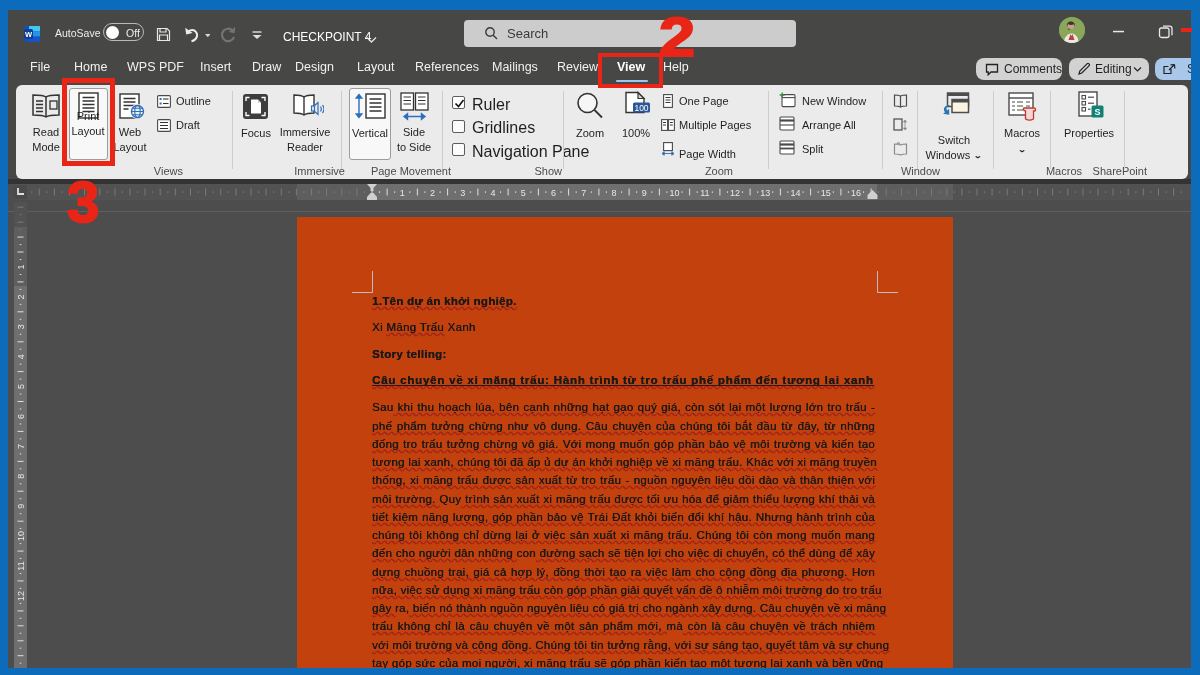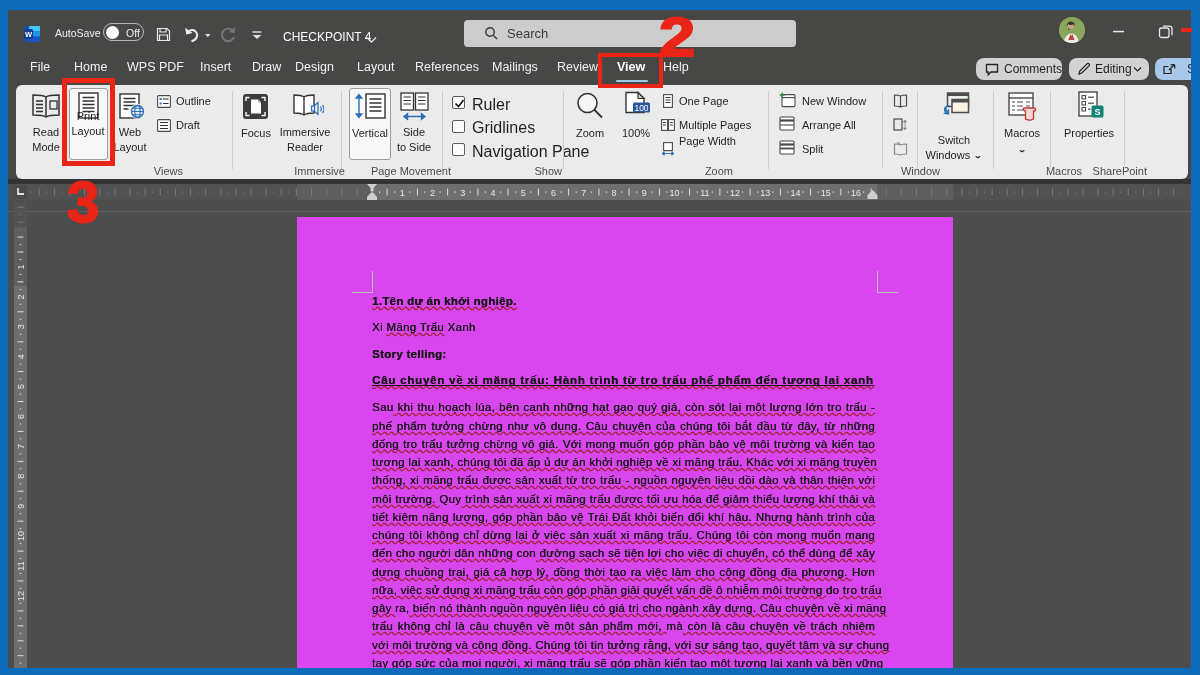--- a/index.html
+++ b/index.html
@@ -33,21 +33,21 @@
 .chev{display:inline-block;transform:scaleY(.62);font-weight:700;}
 
 #docarea{position:absolute;left:0;top:169px;width:1183px;height:489px;background:#4d4d4d;}
 #dstrip{position:absolute;left:0;top:169px;width:1183px;height:5px;background:#333333;}
 #hruler{position:absolute;left:6px;top:5px;width:1177px;height:16px;background:#525252;}
 #hr-page{position:absolute;left:283px;top:0;width:656px;height:16px;background:#5e5e5e;}
 #hr-text{position:absolute;left:358px;top:0;width:505px;height:16px;background:#6f6f6f;}
 #vruler{position:absolute;left:6px;top:23px;width:13px;height:466px;background:#525252;}
 #vr-page{position:absolute;left:0;top:25px;width:13px;height:441px;background:#5e5e5e;}
 #vr-text{position:absolute;left:0;top:84px;width:13px;height:382px;background:#6f6f6f;}
-#page{position:absolute;left:289px;top:38px;width:656px;height:451px;background:#d946ef;}
+#page{position:absolute;left:289px;top:38px;width:656px;height:451px;background:#c2410c;}
 
 #dtext{position:absolute;left:75px;top:0;width:503px;color:#191919;font-size:11.5px;text-shadow:0.3px 0 0 #191919;}
 .ln{position:absolute;left:0;width:503px;white-space:nowrap;text-align:justify;text-align-last:justify;letter-spacing:0.3px;text-decoration:underline wavy 1px #d21c1c;text-decoration-skip-ink:none;text-underline-offset:0.5px;}
 .pl{position:absolute;left:0;white-space:nowrap;letter-spacing:0.3px;}
 .sq{text-decoration:underline wavy 1px #d21c1c;text-decoration-skip-ink:none;text-underline-offset:0.5px;}
 .ck{display:inline-block;text-decoration:none;font-style:normal;}
 
 .redbox{position:absolute;border:4px solid #e82517;}
 .rednum{position:absolute;color:#e82517;font-weight:700;font-size:52px;-webkit-text-stroke:2px #e82517;font-family:"Liberation Sans",sans-serif;}
 svg{display:block;}
@@ -262,21 +262,21 @@
     <svg class="abs" style="left:645px;top:33px" width="14" height="14" viewBox="0 0 14 14">
       <rect x="0.6" y="1.6" width="6" height="10.8" fill="#fff" stroke="#4a4a4a" stroke-width="1.1"></rect>
       <rect x="7.4" y="1.6" width="6" height="10.8" fill="#fff" stroke="#4a4a4a" stroke-width="1.1"></rect>
       <path d="M2 4.5 h3 M2 7 h3 M8.8 4.5 h3 M8.8 7 h3" stroke="#333" stroke-width="1"></path>
     </svg>
     <div class="milab" style="left:663px;top:34px">Multiple Pages</div>
     <svg class="abs" style="left:645px;top:57px" width="14" height="14" viewBox="0 0 14 14">
       <rect x="2.6" y="0.6" width="8.8" height="8" fill="#fff" stroke="#4a4a4a" stroke-width="1.1"></rect>
       <path d="M1 11.5 h12 M1 11.5 l2.2 -1.8 v3.6 z M13 11.5 l-2.2 -1.8 v3.6 z" fill="#2d6fbc" stroke="#2d6fbc" stroke-width="0.9"></path>
     </svg>
-    <div class="milab" style="left:663px;top:50px">Page Width</div>
+    <div class="milab" style="left:663px;top:63px">Page Width</div>
     <div class="glabel" style="left:657px">Zoom</div>
     <div class="sep" style="left:752px"></div>
 
     <svg class="abs" style="left:763px;top:7px" width="17" height="16" viewBox="0 0 17 16">
       <rect x="3" y="2.6" width="13" height="12" rx="1" fill="#fff" stroke="#4a4a4a" stroke-width="1.1"></rect>
       <path d="M3 5.6 h13" stroke="#4a4a4a" stroke-width="1.1"></path>
       <path d="M3.2 0.5 v5 M0.7 3 h5" stroke="#2e8b3c" stroke-width="1.3"></path>
     </svg>
     <div class="milab" style="left:786px;top:10px">New Window</div>
     <svg class="abs" style="left:763px;top:31px" width="17" height="16" viewBox="0 0 17 16">

